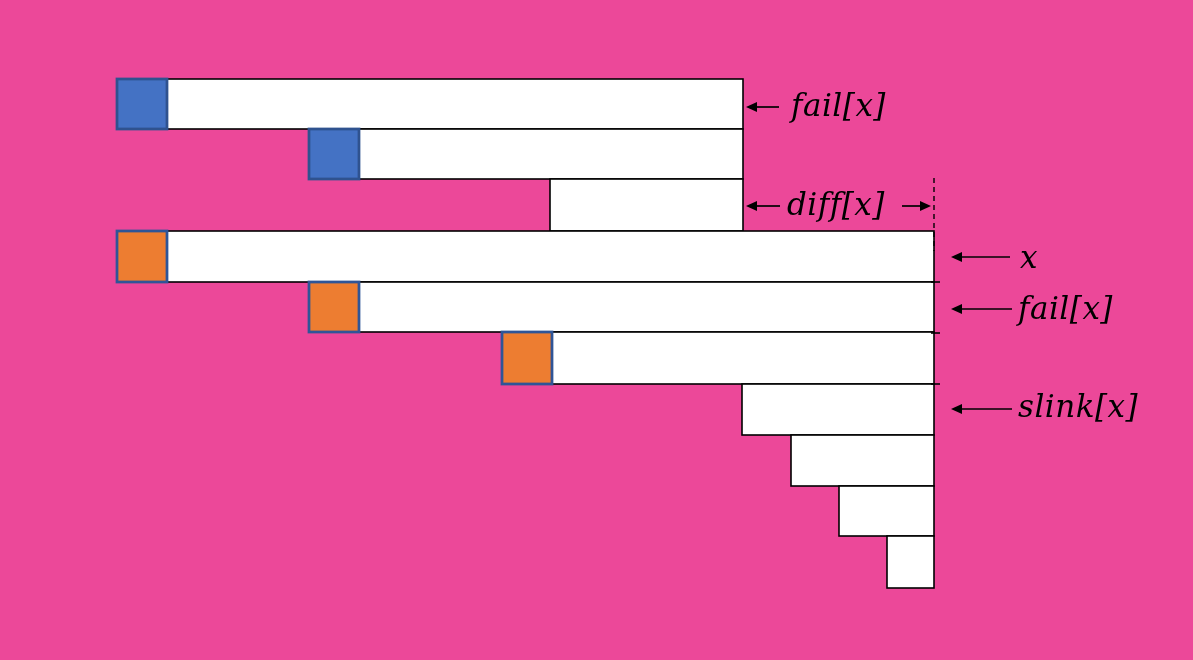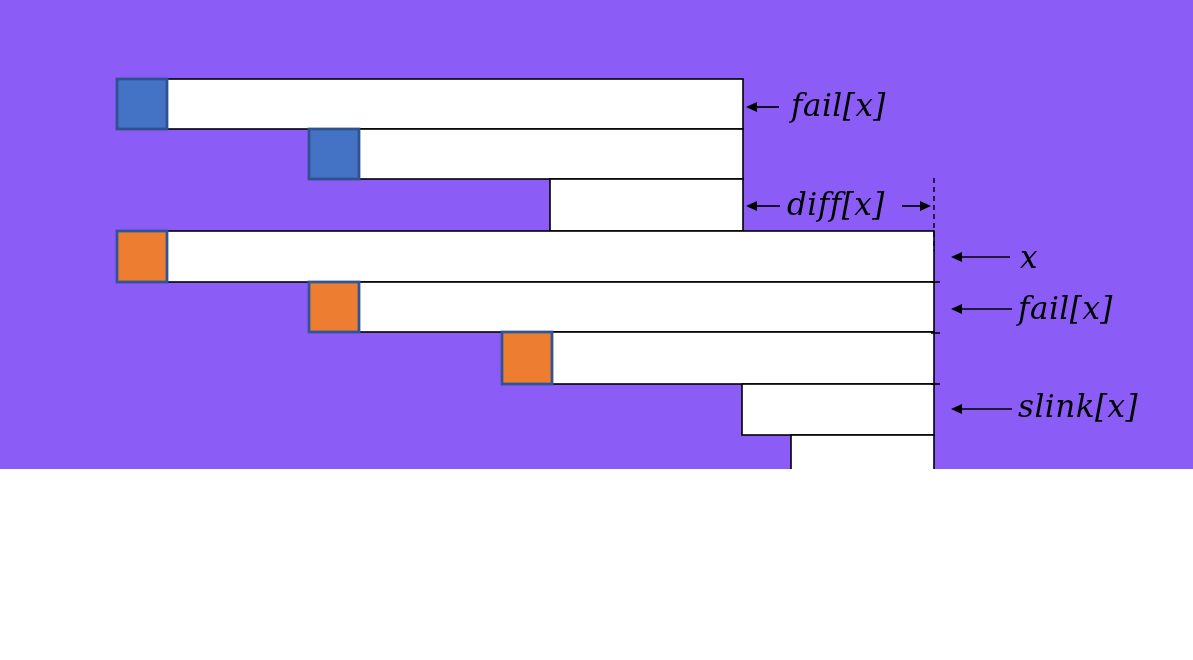--- a/index.html
+++ b/index.html
@@ -1,20 +1,20 @@
 <!DOCTYPE html>
 <html><head>
 <meta charset="utf-8">
 <style>
   html, body { margin: 0; padding: 0; background: #ffffff; }
   .stage {
     position: relative;
     width: 1193px;
-    height: 469px;
-    background: #8b5cf6;
+    height: 660px;
+    background: #ec4899;
     overflow: hidden;
     font-family: "DejaVu Serif", serif;
   }
   .stage svg { position: absolute; left: 0; top: 0; }
   text.math {
     font-family: "DejaVu Serif", "Liberation Serif", serif;
     font-style: italic;
     font-size: 31px;
     letter-spacing: 0.5px;
     fill: #000000;

